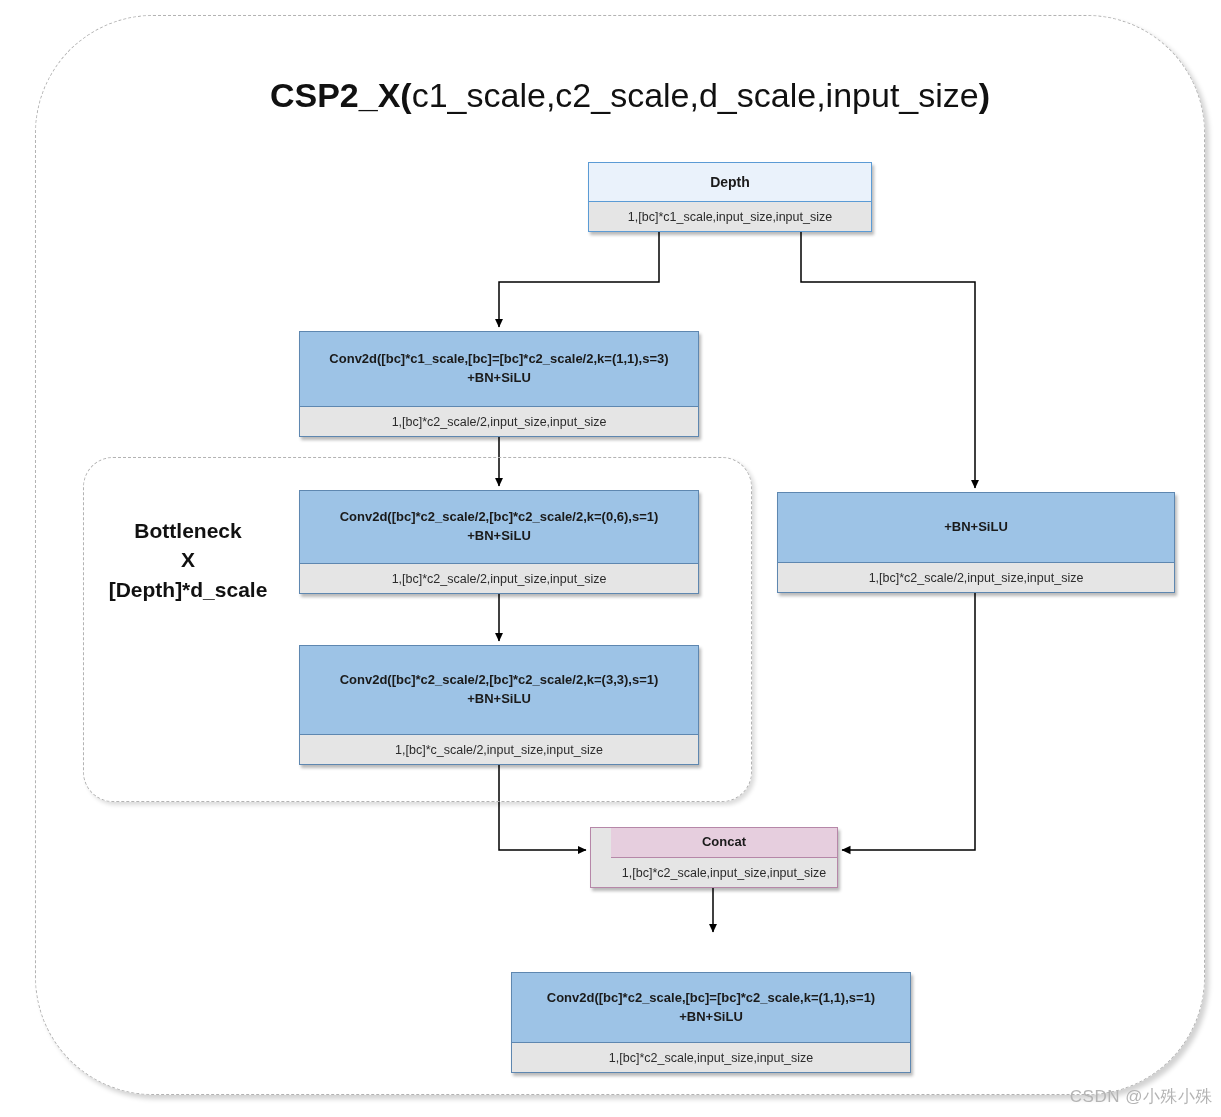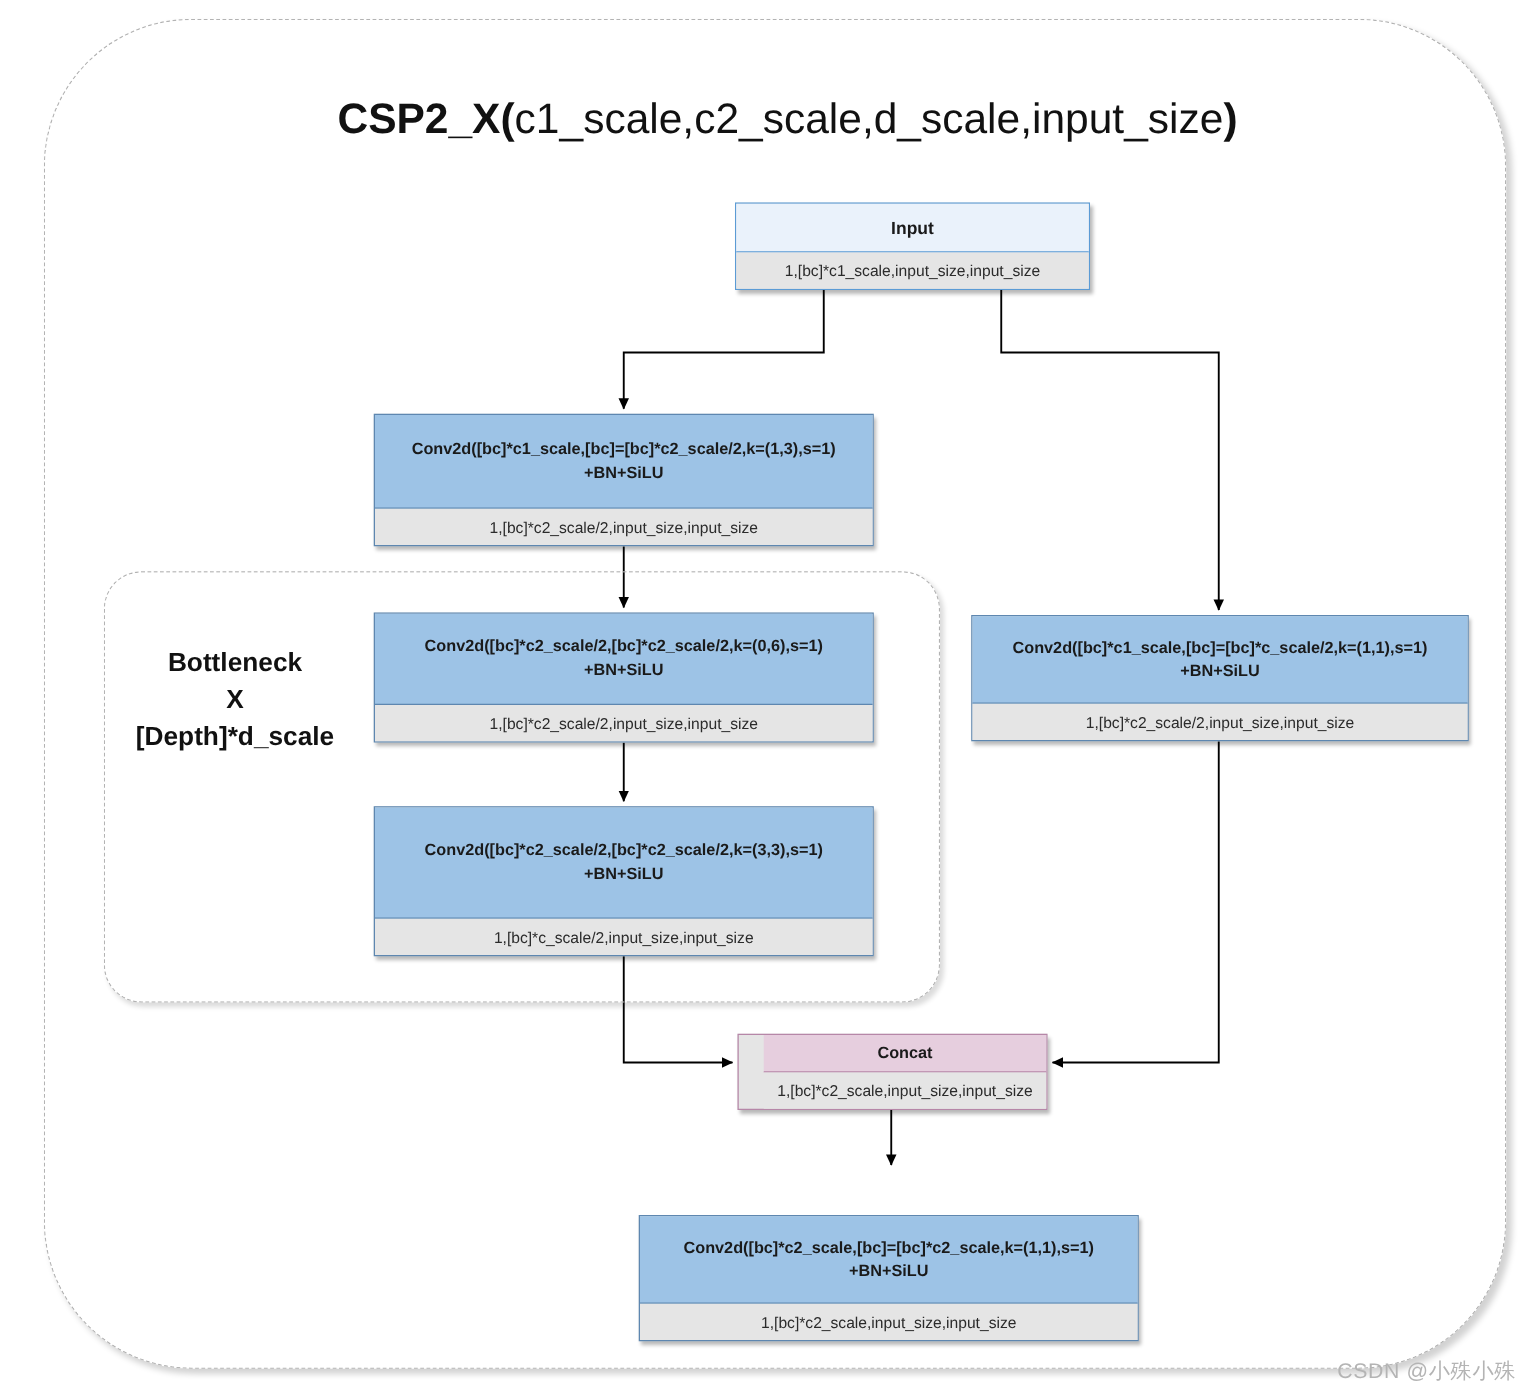--- a/index.html
+++ b/index.html
@@ -81,27 +81,27 @@
     <path d="M 659 232 V 282 H 499 V 327" fill="none" stroke="#000" stroke-width="1.5" marker-end="url(#ah)"></path>
     <path d="M 801 232 V 282 H 975 V 488" fill="none" stroke="#000" stroke-width="1.5" marker-end="url(#ah)"></path>
     <path d="M 499 437 V 486" fill="none" stroke="#000" stroke-width="1.5" marker-end="url(#ah)"></path>
     <path d="M 499 594 V 641" fill="none" stroke="#000" stroke-width="1.5" marker-end="url(#ah)"></path>
     <path d="M 499 747 V 850 H 586" fill="none" stroke="#000" stroke-width="1.5" marker-end="url(#ah)"></path>
     <path d="M 975 593 V 850 H 842" fill="none" stroke="#000" stroke-width="1.5" marker-end="url(#ah)"></path>
     <path d="M 713 888 V 932" fill="none" stroke="#000" stroke-width="1.5" marker-end="url(#ah)"></path>
   </svg>
 
   <div class="node input-style" style="left:588px;top:162px;width:284px;height:70px;">
-    <div class="head">Input</div>
+    <div class="head">Depth</div>
     <div class="strip">1,[bc]*c1_scale,input_size,input_size</div>
   </div>
 
   <div class="node" style="left:299px;top:331px;width:400px;height:106px;">
     <div class="head">
-      <div>Conv2d([bc]*c1_scale,[bc]=[bc]*c2_scale/2,k=(1,3),s=1)</div>
+      <div>Conv2d([bc]*c1_scale,[bc]=[bc]*c2_scale/2,k=(1,1),s=3)</div>
       <div>+BN+SiLU</div>
     </div>
     <div class="strip">1,[bc]*c2_scale/2,input_size,input_size</div>
   </div>
 
   <div class="bottleneck-frame"></div>
   <div class="group-label">
     <div>Bottleneck</div>
     <div>X</div>
     <div>[Depth]*d_scale</div>
@@ -118,21 +118,20 @@
   <div class="node" style="left:299px;top:645px;width:400px;height:120px;">
     <div class="head">
       <div>Conv2d([bc]*c2_scale/2,[bc]*c2_scale/2,k=(3,3),s=1)</div>
       <div>+BN+SiLU</div>
     </div>
     <div class="strip">1,[bc]*c_scale/2,input_size,input_size</div>
   </div>
 
   <div class="node" style="left:777px;top:492px;width:398px;height:101px;">
     <div class="head">
-      <div>Conv2d([bc]*c1_scale,[bc]=[bc]*c_scale/2,k=(1,1),s=1)</div>
       <div>+BN+SiLU</div>
     </div>
     <div class="strip">1,[bc]*c2_scale/2,input_size,input_size</div>
   </div>
 
   <div class="node concat-style" style="left:590px;top:827px;width:248px;height:61px;">
     <div class="head">Concat</div>
     <div class="strip">1,[bc]*c2_scale,input_size,input_size</div>
   </div>
 

